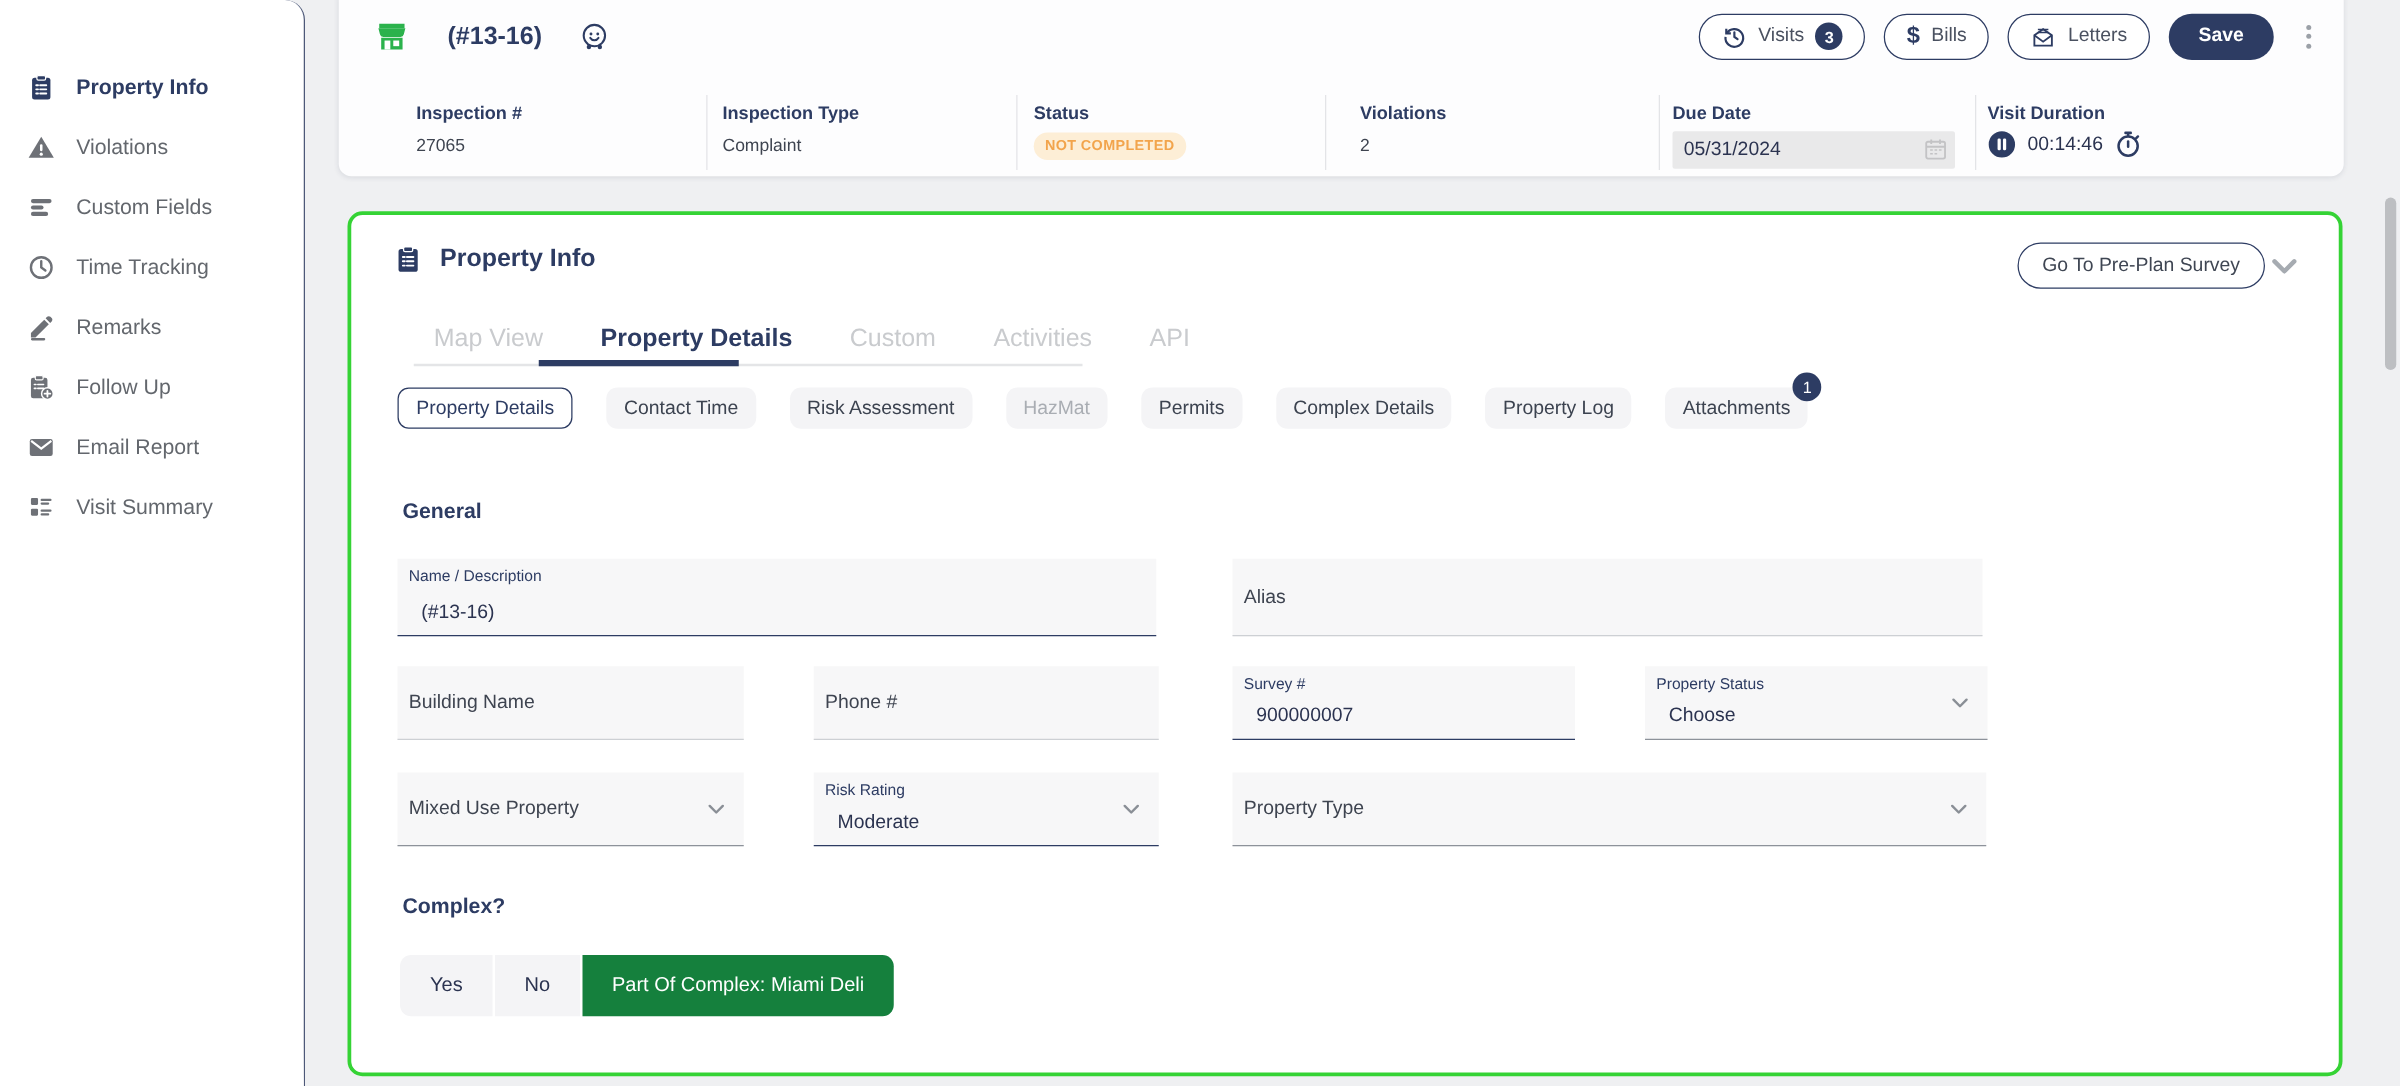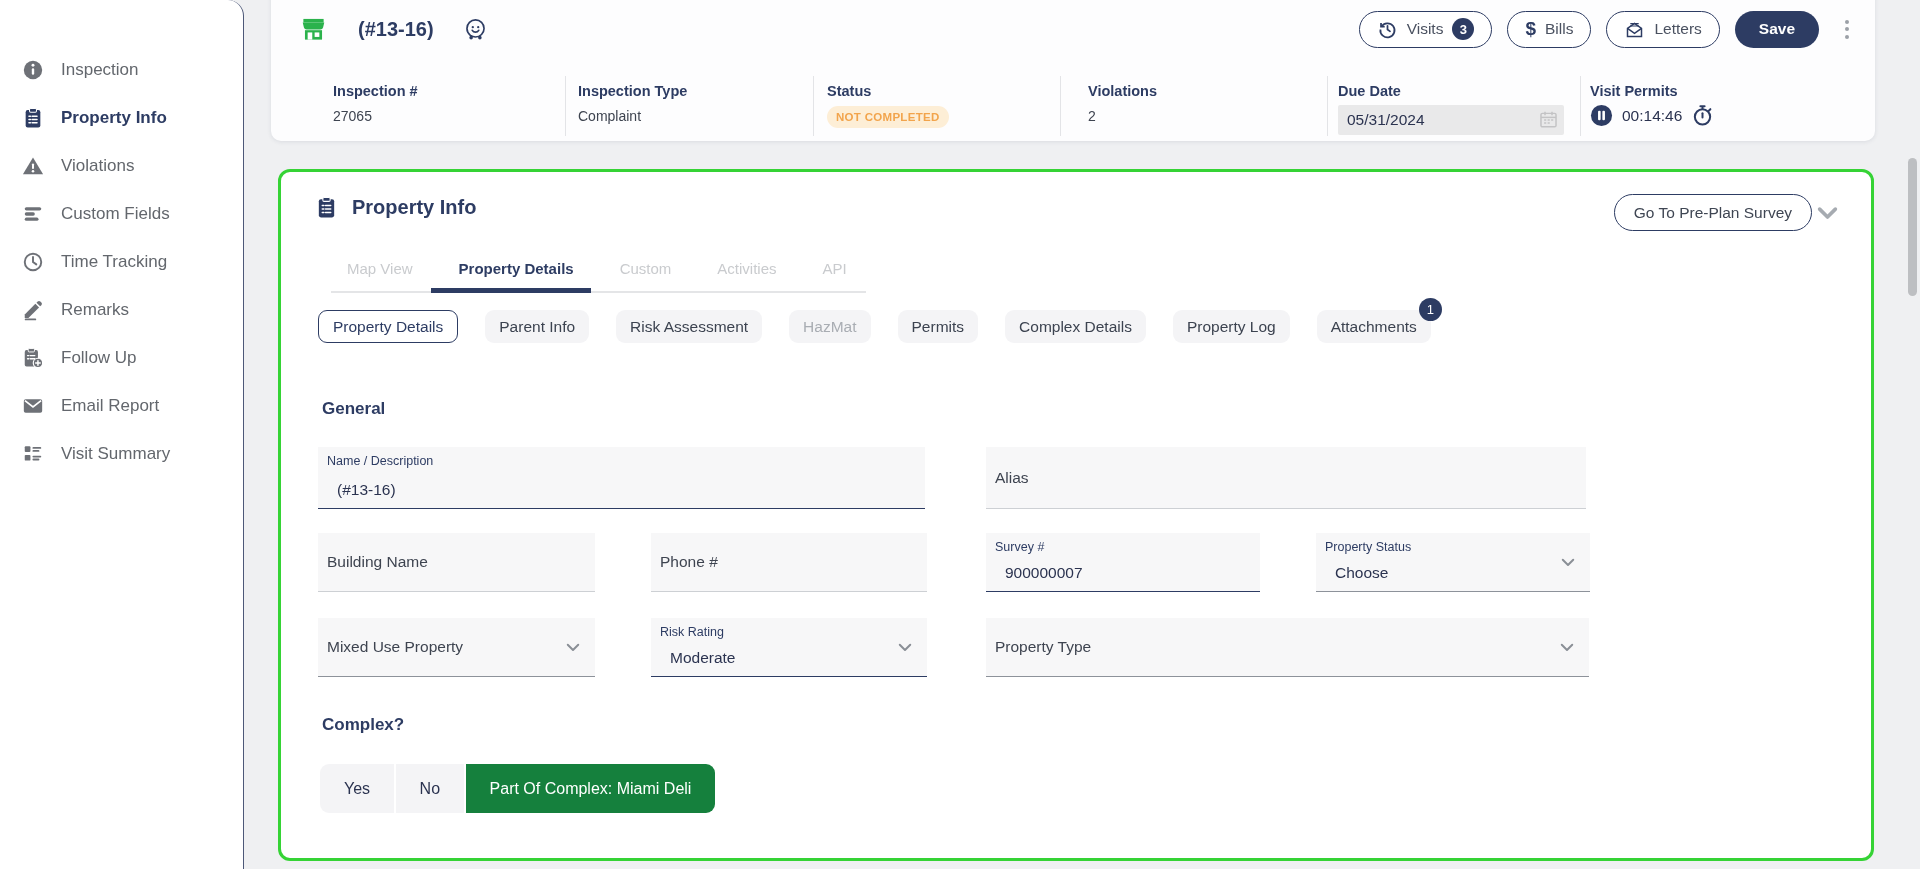--- a/index.html
+++ b/index.html
@@ -46,21 +46,21 @@
   
   .main-card{position:absolute;left:278px;top:169px;width:1590px;height:686px;background:#fff;border:3px solid #35d335;border-radius:12px;}
   .pi-title{position:absolute;left:34px;top:24px;display:flex;align-items:center;gap:14px;}
   .pi-title .picon{width:23px;height:23px;color:#2d3c63;}
   .pi-title h2{margin:0;font-size:20px;font-weight:700;color:#2d3c63;}
   .pi-actions{position:absolute;right:30px;top:22px;display:flex;align-items:center;gap:2px;}
   .ghost{height:37px;padding:0 19px;border:1px solid #2d3c63;border-radius:19px;background:#fff;color:#3f4653;font-size:15.5px;cursor:pointer;font-family:inherit;}
   .big-chev{width:27px;height:27px;color:#a6abb1;cursor:pointer;}
 
   .tabs{position:absolute;left:66px;top:88px;display:flex;gap:46px;}
-  .tab{font-size:15px;color:#c9cbce;cursor:pointer;padding-bottom:12px;}
+  .tab{font-size:20px;color:#c9cbce;cursor:pointer;padding-bottom:12px;}
   .tab.active{color:#2d3c63;font-weight:700;}
   .tab-line{position:absolute;left:50px;top:119px;width:535px;height:2px;background:#e4e5e7;}
   .tab-line-active{position:absolute;left:150px;top:116px;width:160px;height:5px;background:#2d3c63;}
 
   .subtabs{position:absolute;left:37px;top:138px;display:flex;gap:27px;}
   .stab{position:relative;display:flex;align-items:center;height:33px;padding:0 14px;border-radius:9px;background:#f4f4f6;color:#3c4350;font-size:15.5px;border:none;cursor:pointer;font-family:inherit;white-space:nowrap;}
   .stab.active{background:#fff;border:1px solid #2d3c63;color:#2d3c63;}
   .stab.disabled{color:#a9adb3;}
   .stab-badge{position:absolute;top:-12px;right:-11px;width:23px;height:23px;border-radius:50%;background:#2d3c63;color:#fff;font-size:13px;display:flex;align-items:center;justify-content:center;}
 
@@ -83,30 +83,20 @@
   .scroll-thumb{position:absolute;right:3px;top:158px;width:9px;height:138px;border-radius:5px;background:#bdbfc2;cursor:grab;}
 </style>
 </head>
 <body>
 
 <div class="canvas">
 
   <aside class="sidebar">
     <nav class="side-list">
 
-      <div class="side-item">
-        <span class="sicon">
-          <svg viewBox="0 0 24 24">
-              <circle cx="12" cy="12" r="10" fill="currentColor"></circle>
-              <rect x="10.7" y="10.2" width="2.6" height="7" rx="1.3" fill="#fff"></rect>
-              <circle cx="12" cy="6.9" r="1.6" fill="#fff"></circle>
-            </svg>
-        </span>
-        <span class="slabel">Inspection</span>
-      </div>
 
       <div class="side-item active">
         <span class="sicon">
           <svg viewBox="0 0 24 24">
               <rect x="4" y="3.4" width="16" height="19" rx="2.2" fill="currentColor"></rect>
               <rect x="8.2" y="1.6" width="7.6" height="4" rx="1.2" fill="currentColor" stroke="#fff" stroke-width="1.1"></rect>
               <g stroke="#fff" stroke-width="1.6" stroke-linecap="round">
                 <path d="M7.6 10h1.6M11 10h5.4M7.6 13.6h1.6M11 13.6h5.4M7.6 17.2h1.6M11 17.2h5.4"></path>
               </g>
             </svg>
@@ -282,21 +272,21 @@
             <rect x="3.4" y="5" width="17.2" height="15.4" rx="1.6"></rect>
             <path d="M3.4 9.6h17.2"></path>
             <path d="M8 3v4M16 3v4"></path>
             <path d="M7 12.6h2.4M11 12.6h2.4M15 12.6h2.4M7 16h2.4M11 16h2.4" stroke-width="1.5"></path>
           </svg>
       </div>
     </div>
     <div class="vdiv" style="left:1309px"></div>
 
     <div class="info-col" style="left:1319px">
-      <div class="info-label">Visit Permits</div>
+      <div class="info-label">Visit Duration</div>
       <div class="dur-wrap">
         <svg class="icon-btn" viewBox="0 0 24 24">
             <circle cx="12" cy="12" r="11" fill="#2d3c63"></circle>
             <rect x="8.4" y="7" width="2.7" height="10" rx="1.2" fill="#fff"></rect>
             <rect x="12.9" y="7" width="2.7" height="10" rx="1.2" fill="#fff"></rect>
           </svg>
         <span class="dur-time">00:14:46</span>
         <svg class="icon-btn" viewBox="0 0 24 24" fill="none" stroke="#2d3c63" stroke-width="2.1">
             <circle cx="12" cy="13.4" r="8"></circle>
             <path d="M12 9.6v4.4" stroke-linecap="round"></path>
@@ -333,21 +323,21 @@
       <span class="tab active">Property Details</span>
       <span class="tab">Custom</span>
       <span class="tab">Activities</span>
       <span class="tab">API</span>
     </div>
     <div class="tab-line"></div>
     <div class="tab-line-active"></div>
 
     <div class="subtabs">
       <button class="stab active">Property Details</button>
-      <button class="stab">Parent Info</button>
+      <button class="stab">Contact Time</button>
       <button class="stab">Risk Assessment</button>
       <button class="stab disabled">HazMat</button>
       <button class="stab">Permits</button>
       <button class="stab">Complex Details</button>
       <button class="stab">Property Log</button>
       <button class="stab">
         <span>Attachments</span>
         <span class="stab-badge">1</span>
       </button>
     </div>

